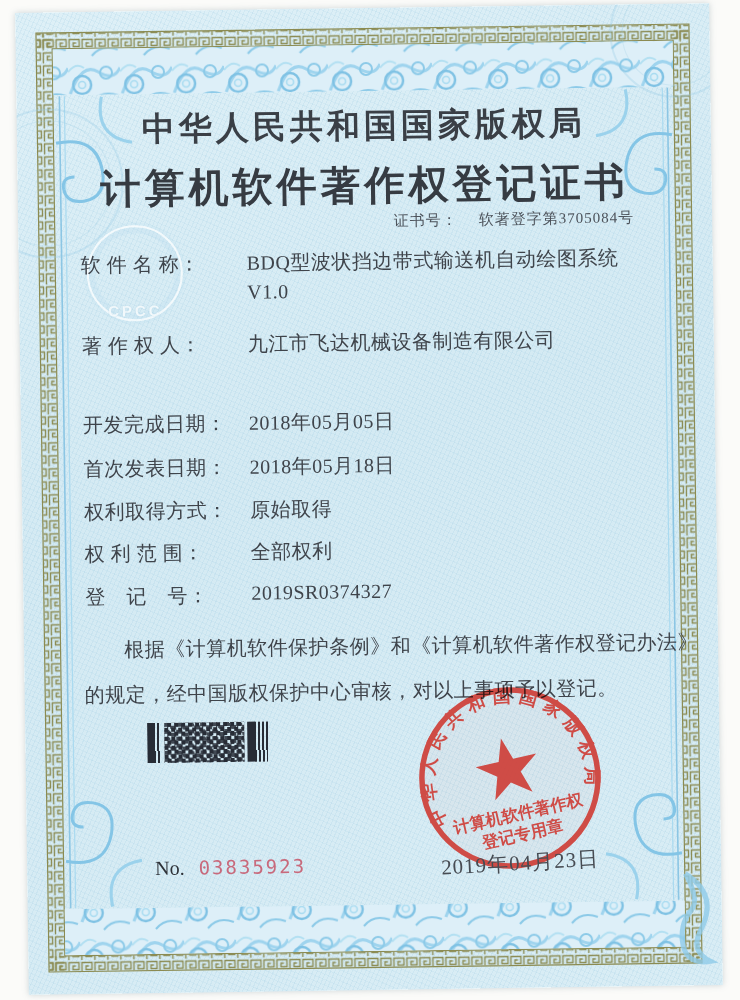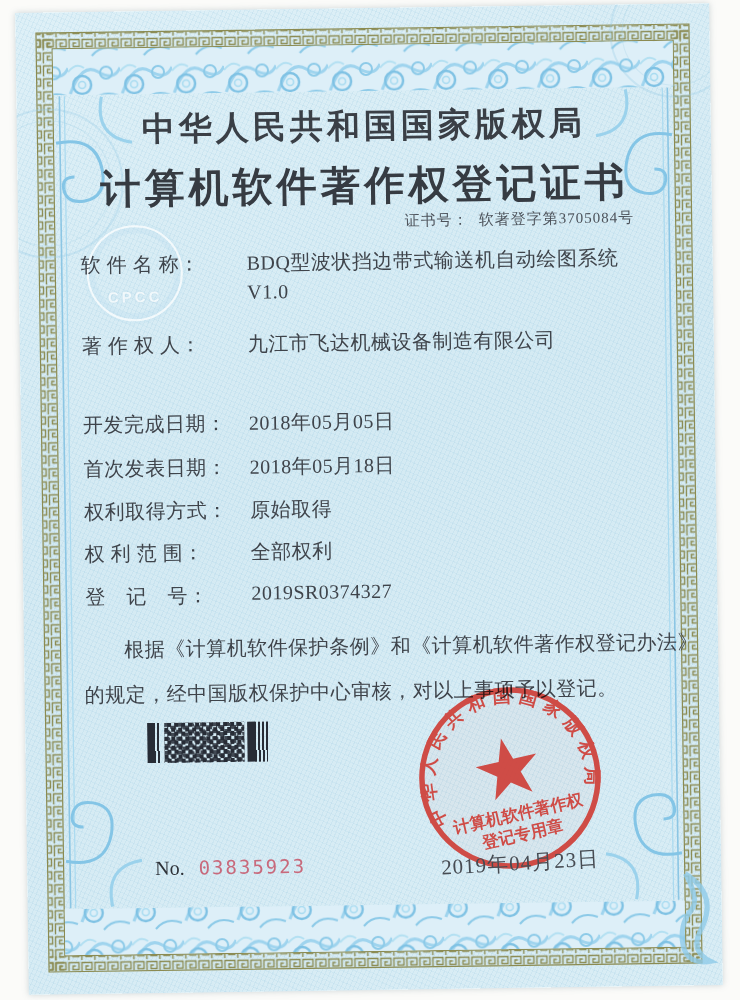--- a/index.html
+++ b/index.html
@@ -32,36 +32,36 @@
   .ring-tr { right:-30px; top:-36px; width:130px; height:130px; }
 
   .emboss { 
     position:absolute; left:68px; top:214px; width:96px; height:96px; z-index:1;
     border-radius:50%; border:2.5px solid rgba(255,255,255,.95);
     box-shadow:inset 0 0 0 6px rgba(186,222,238,.35), 0 0 0 3px rgba(186,222,238,.25);
     display:flex; align-items:flex-end; justify-content:center; opacity:.75;
   }
   .emboss span { font-family:"Liberation Sans",sans-serif; font-size:15px; font-weight:bold;
     letter-spacing:3px; color:rgba(255,255,255,.95); text-shadow:0 0 2px rgba(150,195,220,.6);
-    padding-bottom:14px; }
+    }
 
   .content { position:absolute; inset:0; z-index:2; color:#3e434a; }
 
   .issuer {
     position:absolute; left:0; right:0; top:96px; text-align:center;
     font-size:33px; font-weight:bold; letter-spacing:4px; color:#3a3f46;
   }
   .cert-title {
     position:absolute; left:0; right:0; top:150px; text-align:center;
     font-size:40px; font-weight:bold; letter-spacing:4px; color:#363b42;
   }
   .cert-no {
     position:absolute; right:78px; top:204px; font-size:15px; letter-spacing:1px; color:#4c525a;
   }
-  .cert-no .cn-label { margin-right:10px; }
+  .cert-no .cn-label { margin-right:21px; }
 
   .field { position:absolute; left:62px; right:50px; font-size:20px; letter-spacing:.5px; }
   .field .lbl { position:absolute; left:0; top:0; width:160px; color:#3f444b; }
   .field .val { position:absolute; left:166px; top:0; width:420px; color:#3f444b; }
   .f-software { top:240px; }
   .f-software .version { position:absolute; left:166px; top:31px;text-align:right; }
   .f-author   { top:321px; }
   .f-row0 { top:400px; } .f-row1 { top:444px; } .f-row2 { top:487px; }
   .f-row3 { top:529px; } .f-row4 { top:572px; }
 

